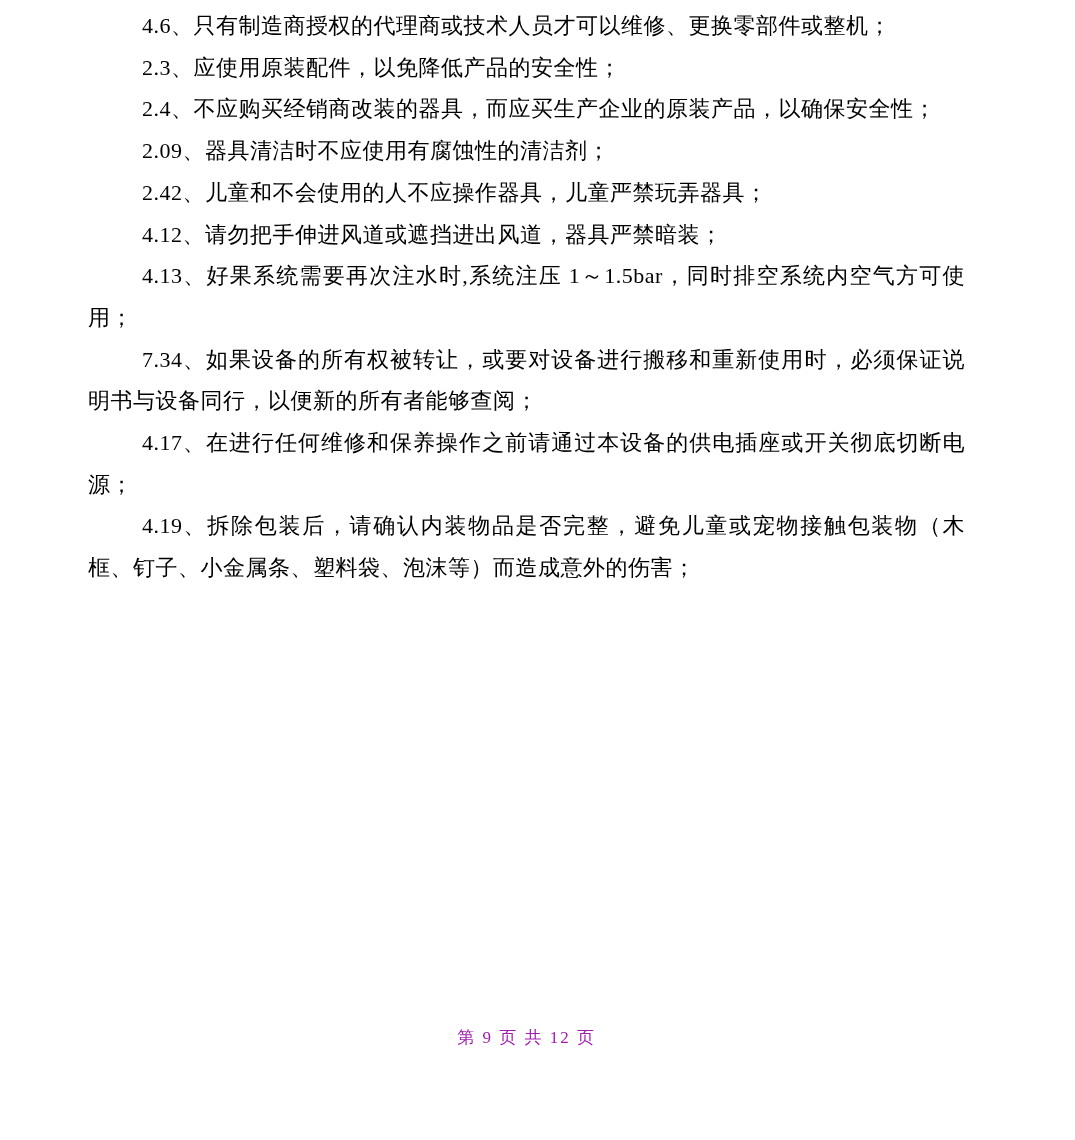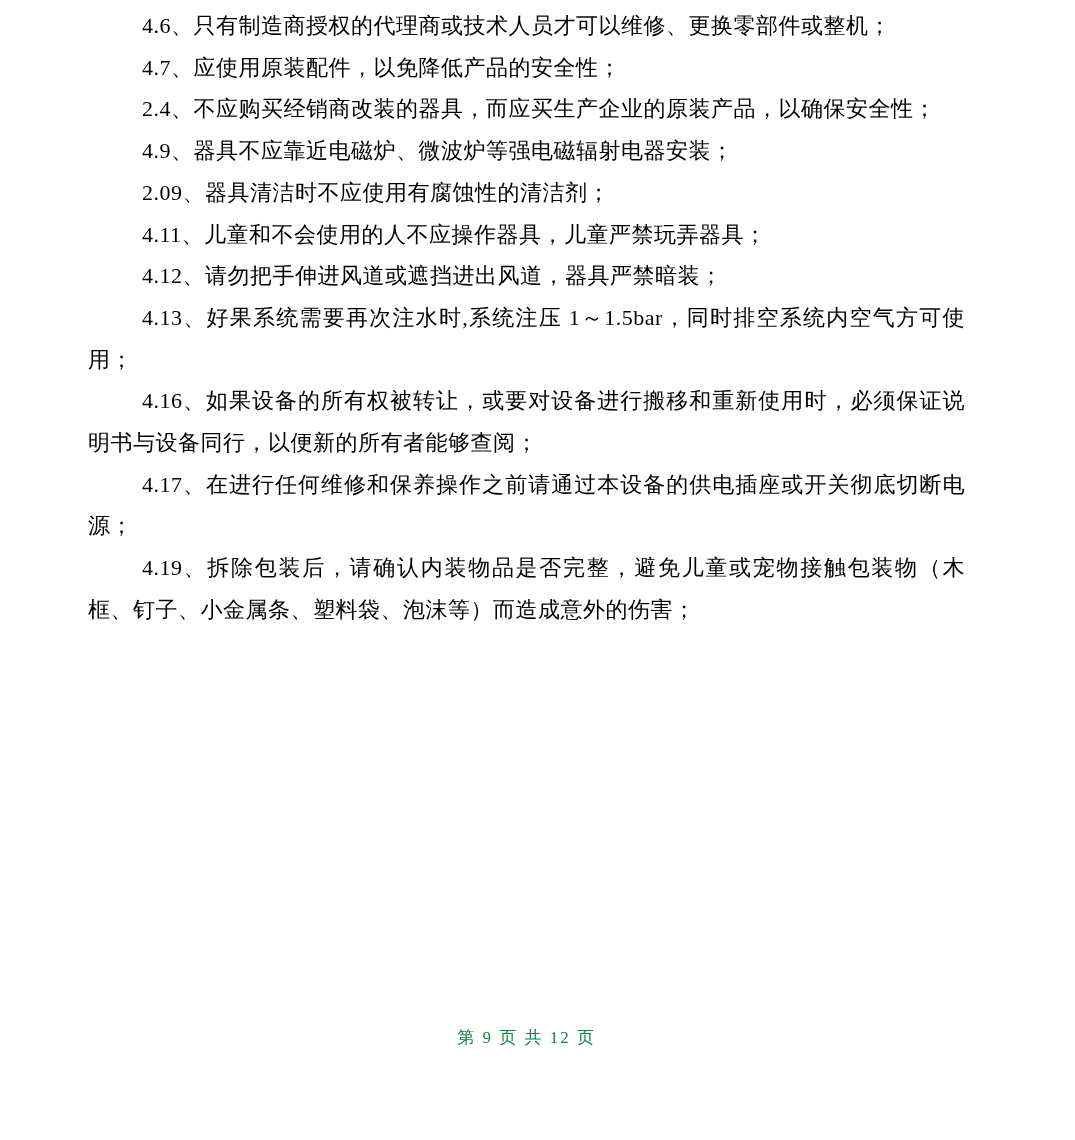--- a/index.html
+++ b/index.html
@@ -28,34 +28,33 @@
     word-break: break-all;
   }
   .page-footer {
     position: absolute;
     left: 88px;
     right: 110px;
     top: 1026px;
     text-align: center;
     font-size: 17px;
     letter-spacing: 2px;
-    color: #15803d;
+    color: #a21caf;
   }
 </style>
 </head>
 <body>
 
 <div class="page">
   <div class="doc-body">
     <p>4.6、只有制造商授权的代理商或技术人员才可以维修、更换零部件或整机；</p>
-    <p>4.7、应使用原装配件，以免降低产品的安全性；</p>
+    <p>2.3、应使用原装配件，以免降低产品的安全性；</p>
     <p>2.4、不应购买经销商改装的器具，而应买生产企业的原装产品，以确保安全性；</p>
-    <p>4.9、器具不应靠近电磁炉、微波炉等强电磁辐射电器安装；</p>
     <p>2.09、器具清洁时不应使用有腐蚀性的清洁剂；</p>
-    <p>4.11、儿童和不会使用的人不应操作器具，儿童严禁玩弄器具；</p>
+    <p>2.42、儿童和不会使用的人不应操作器具，儿童严禁玩弄器具；</p>
     <p>4.12、请勿把手伸进风道或遮挡进出风道，器具严禁暗装；</p>
     <p>4.13、好果系统需要再次注水时,系统注压 1～1.5bar，同时排空系统内空气方可使用；</p>
-    <p>4.16、如果设备的所有权被转让，或要对设备进行搬移和重新使用时，必须保证说明书与设备同行，以便新的所有者能够查阅；</p>
+    <p>7.34、如果设备的所有权被转让，或要对设备进行搬移和重新使用时，必须保证说明书与设备同行，以便新的所有者能够查阅；</p>
     <p>4.17、在进行任何维修和保养操作之前请通过本设备的供电插座或开关彻底切断电源；</p>
     <p>4.19、拆除包装后，请确认内装物品是否完整，避免儿童或宠物接触包装物（木框、钉子、小金属条、塑料袋、泡沫等）而造成意外的伤害；</p>
   </div>
   <div class="page-footer">第 9 页 共 12 页</div>
 </div>
 
 </body></html>

